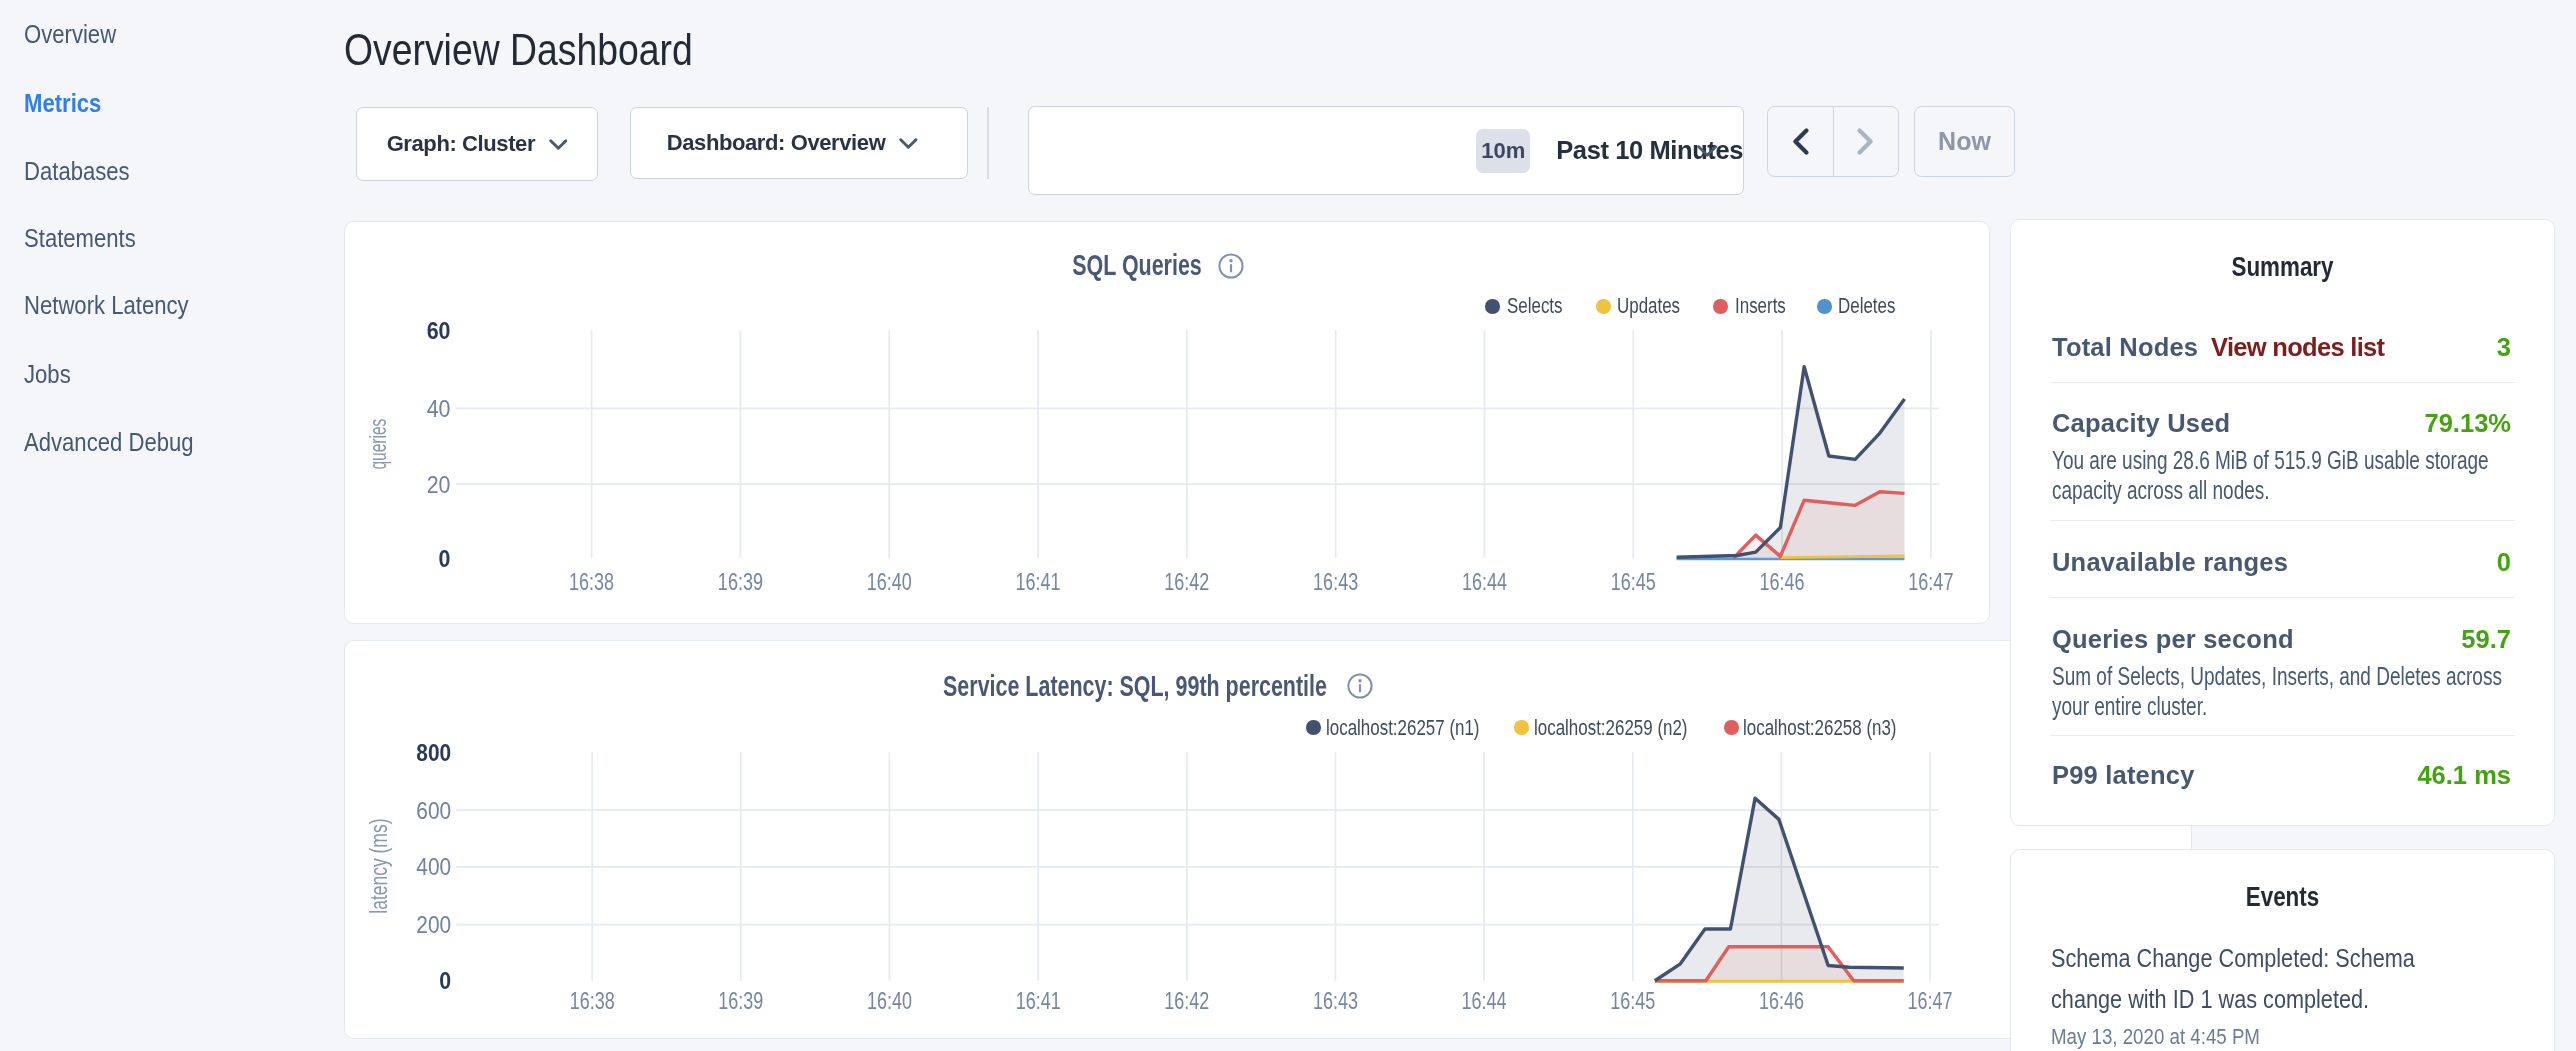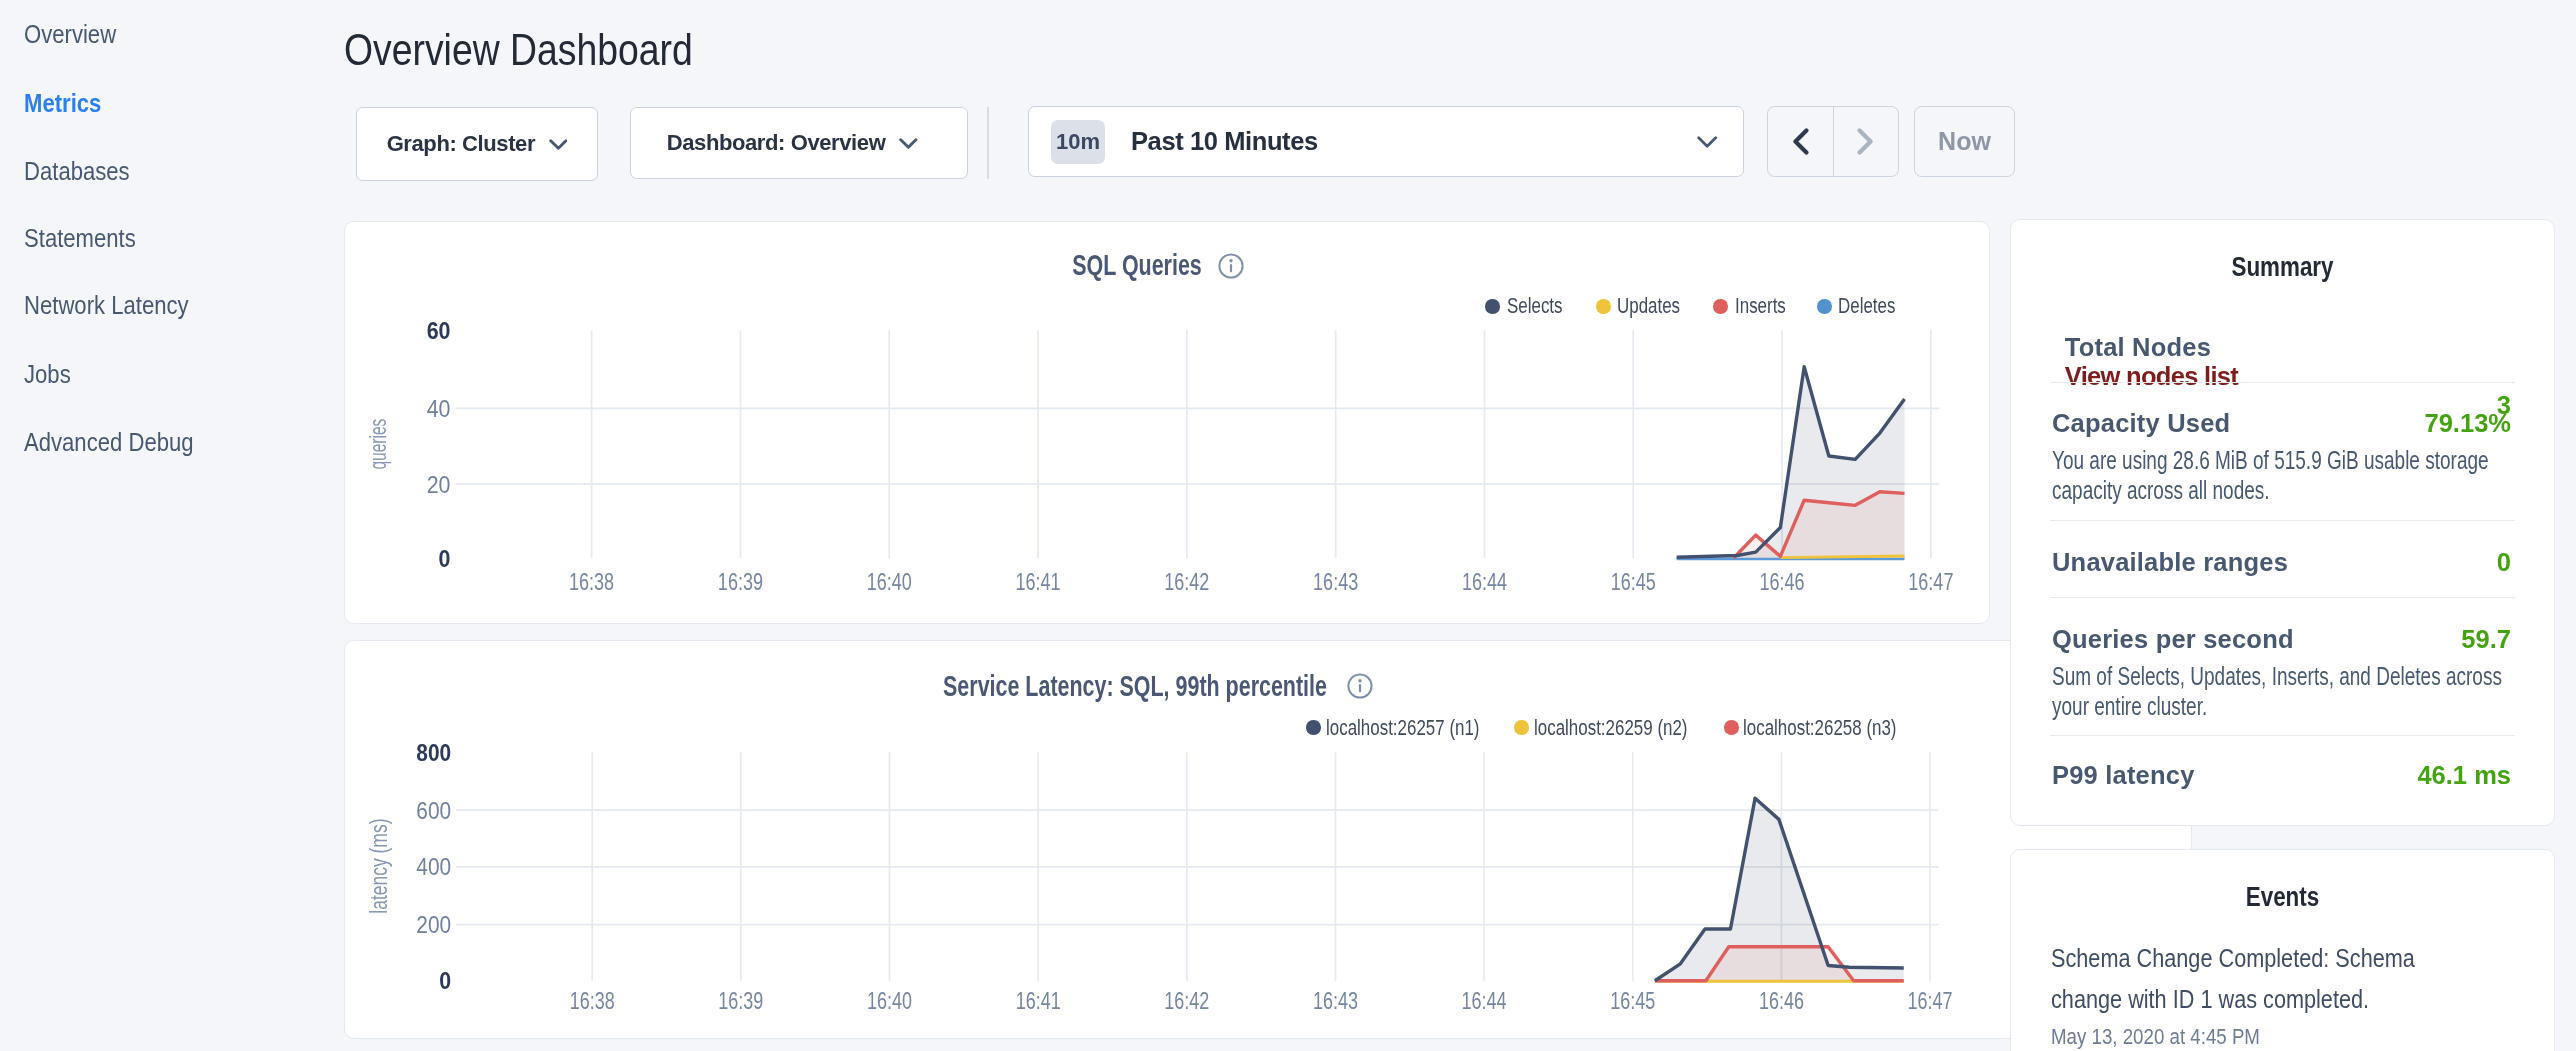--- a/index.html
+++ b/index.html
@@ -41,21 +41,21 @@
     </svg>
 </div>
 <div class="ctrlbox" style="left:630px; top:107px; width:338px; height:72px; padding-right:13.6px;">
   <span class="ctrltext">Dashboard: Overview</span>
   <svg class="chev" width="18.7" height="11" viewBox="0 0 22 13">
       <path d="M2 2 L11 11 L20 2" fill="none" stroke="#475872" stroke-width="3.4" stroke-linecap="round" stroke-linejoin="round"></path>
     </svg>
 </div>
 <div class="abs" style="left:987px; top:107px; width:1.7px; height:72px; background:#d7dce5;"></div>
 
-<div class="ctrlbox" style="left:1028px; top:106px; width:716px; height:71px; justify-content:flex-start; padding-left:22px;">
+<div class="ctrlbox" style="left:1028px; top:106px; width:716px; height:89px; justify-content:flex-end; padding-left:3px;">
   <span style="background:#dce1e9; border-radius:6.8px; width:54px; height:44px; display:flex; align-items:center; justify-content:center; font-weight:bold; font-size:22px; color:#3c4861;">10m</span>
   <span class="ctrltext" style="margin-left:26px; font-size:25.5px; color:#262f40;">Past 10 Minutes</span>
   <svg width="20.4" height="12" viewBox="0 0 24 14" style="position:absolute; right:25.5px;">
       <path d="M2 2 L12 12 L22 2" fill="none" stroke="#475872" stroke-width="3.2" stroke-linecap="round" stroke-linejoin="round"></path>
     </svg>
 </div>
 
 <div class="abs" style="left:1767px; top:106px; width:132px; height:71px; border:1.7px solid #ccd4df; border-radius:7.7px; display:flex;">
   <div style="flex:1; display:flex; align-items:center; justify-content:center; border-right:1.7px solid #ccd4df;">
     <svg width="17" height="27" viewBox="0 0 20 32">
@@ -184,21 +184,21 @@
         <text x="1515" y="433" textLength="53" lengthAdjust="spacingAndGlyphs">16:45</text>
         <text x="1690" y="433" textLength="53" lengthAdjust="spacingAndGlyphs">16:46</text>
       <text x="1865" y="433" textLength="53" lengthAdjust="spacingAndGlyphs">16:47</text>
     </g>
     <text x="0" y="0" font-size="28" fill="#8796b1" text-anchor="middle" transform="translate(48,265) rotate(-90)" textLength="112" lengthAdjust="spacingAndGlyphs">latency (ms)</text>
   </svg>
 </div>
 
 <div class="panel" style="left:2010px; top:219px; width:545px; height:607px;">
   <div class="abs" style="left:0; right:0; top:31px; text-align:center; font-weight:bold; font-size:28px; color:#242a35; transform:scaleX(.8);">Summary</div>
-  <div class="abs" style="left:41px; top:113px; right:43px; display:flex; align-items:baseline;flex-direction:column;">
+  <div class="abs" style="left:41px; top:113px; right:43px; display:flex; align-items:baseline;">
     <span class="srow-label">Total Nodes</span>
     <span style="color:#7f1d1d; font-weight:bold; font-size:25.5px; margin-left:12.8px; letter-spacing:-0.7px;">View nodes list</span>
     <span class="green" style="margin-left:auto;">3</span>
   </div>
   <div class="sdiv" style="top:162px;"></div>
   <div class="abs" style="left:41px; top:189px; right:43px; display:flex; align-items:baseline;">
     <span class="srow-label">Capacity Used</span>
     <span class="green" style="margin-left:auto;">79.13%</span>
   </div>
   <div class="ssub" style="top:225px;">You are using 28.6 MiB of 515.9 GiB usable storage<br>capacity across all nodes.</div>

